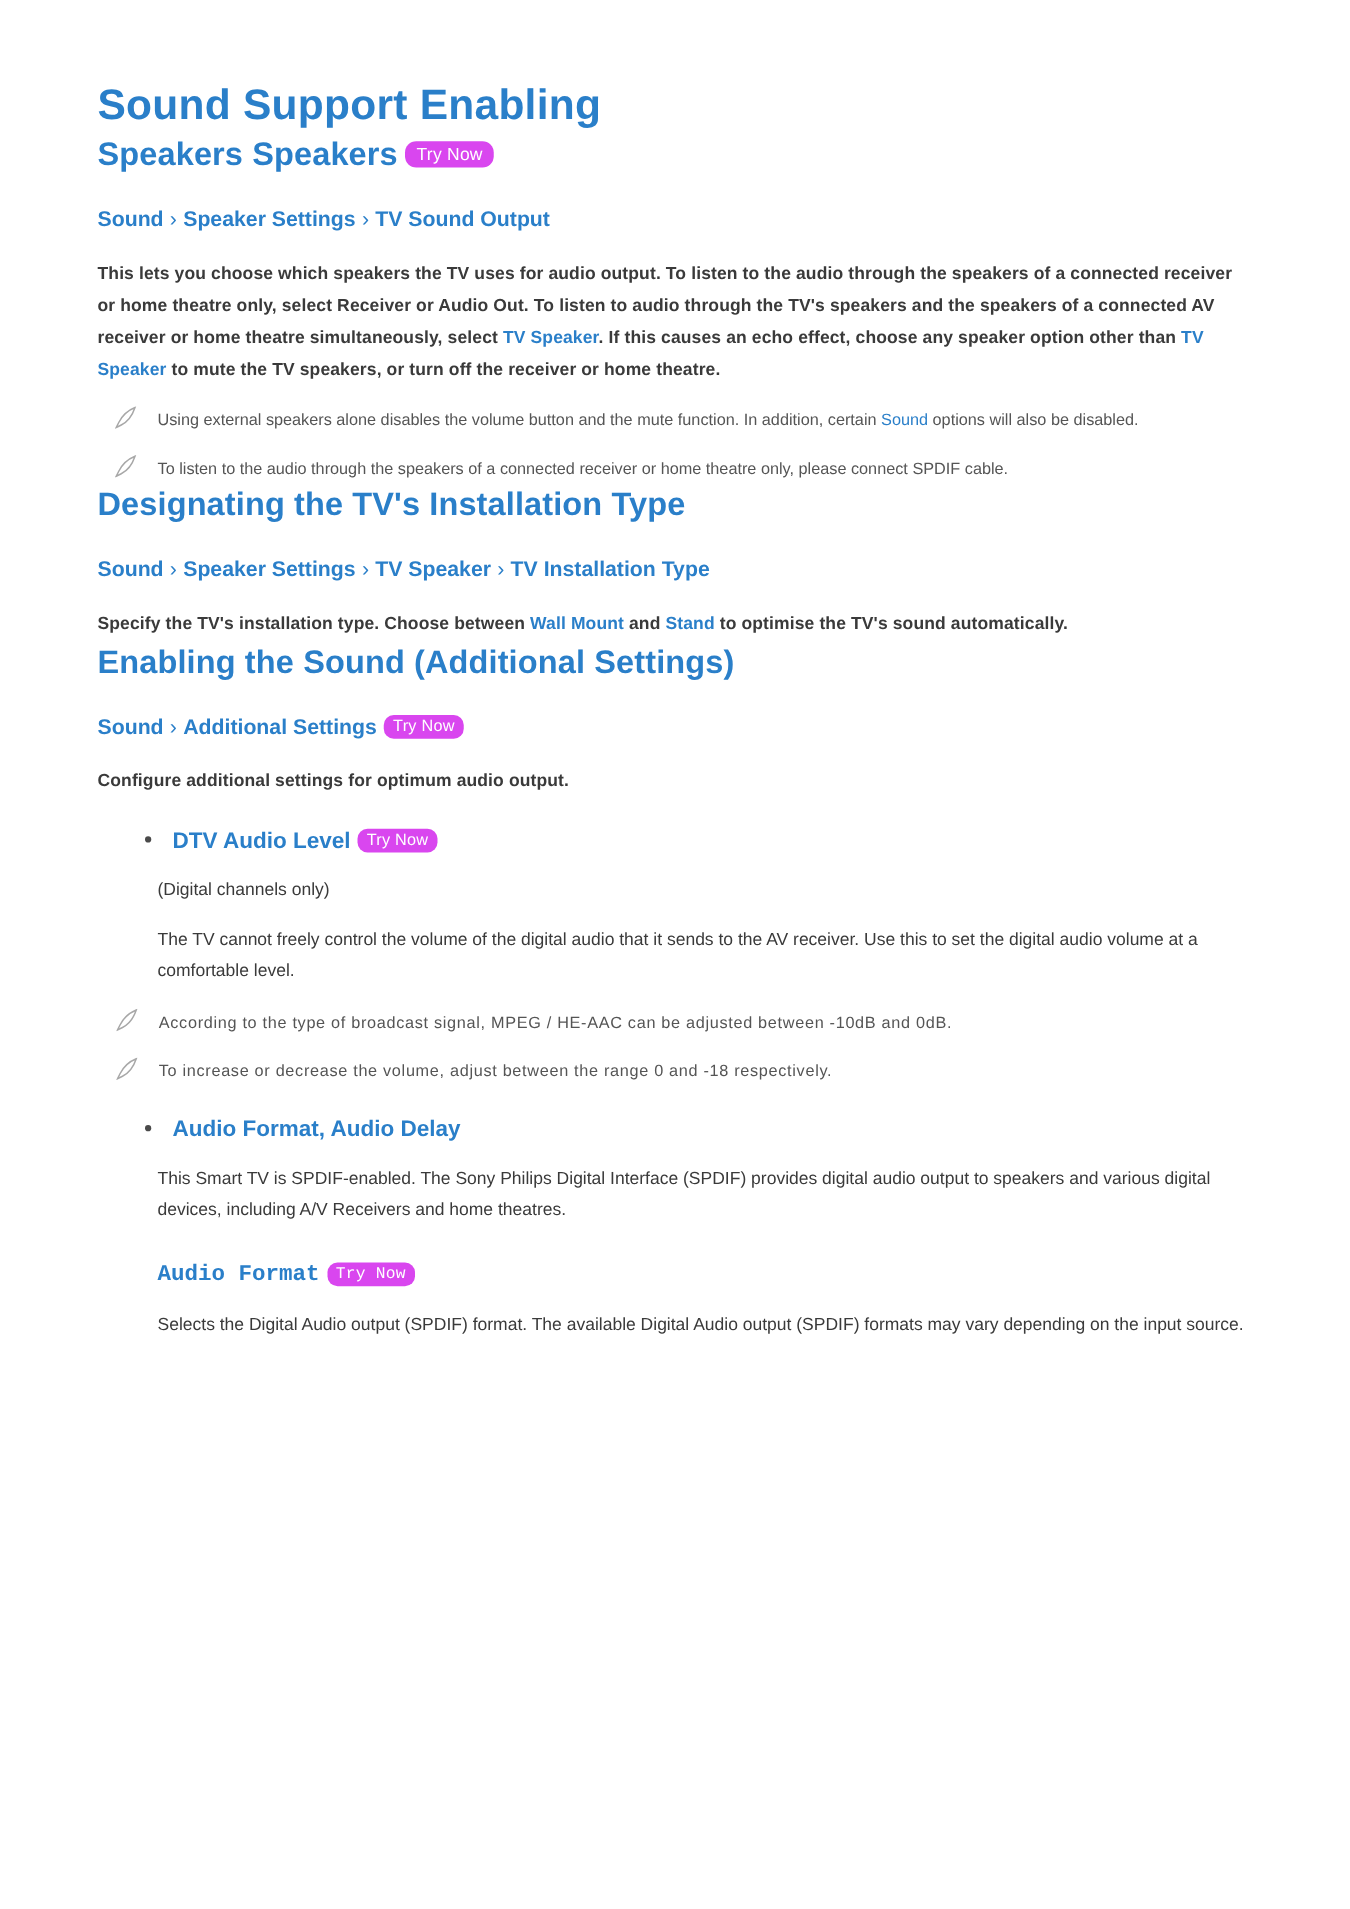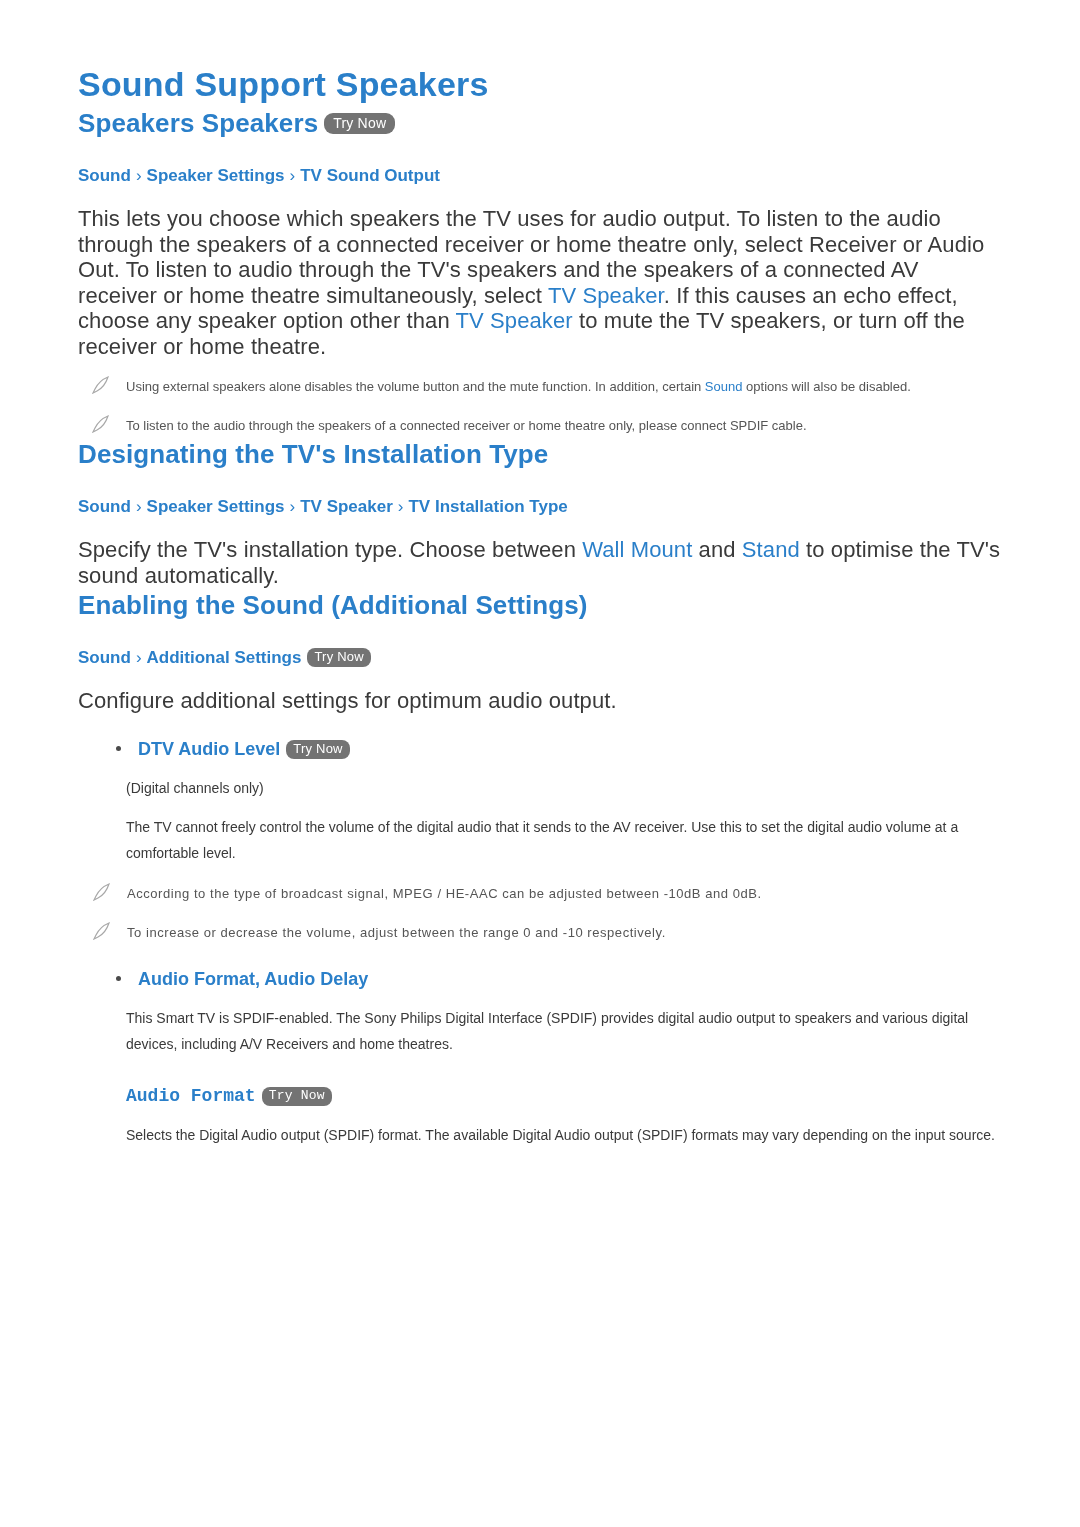--- a/index.html
+++ b/index.html
@@ -47,31 +47,32 @@
     font-weight: bold;
     margin-top: 24px;
     line-height: 24px;
   }
   .breadcrumb .sep {
     color: #2a7fc9;
     font-weight: normal;
     padding: 0 5px;
   }
   p.body-text {
-    font-size: 22px;
+    font-size: 14px;
     line-height: 25.5px;
     color: #3a3a3a;
     margin: 18px 0 0 0;
     letter-spacing: 0.1px;
+    font-weight: bold;
   }
   .hl { color: #2a7fc9; }
 
   .trynow {
     display: inline-block;
-    background: #737373;
+    background: #d946ef;
     color: #ffffff;
     font-size: 14px;
     font-weight: normal;
     border-radius: 9px;
     padding: 2px 9px 3px 9px;
     line-height: 16px;
     vertical-align: 4px;
     margin-left: 6px;
     letter-spacing: 0.2px;
     white-space: nowrap;
@@ -138,21 +139,21 @@
   .note-indent .quill { left: -34px; }
   .spaced {
     letter-spacing: 0.55px;
   }
 </style>
 </head>
 <body>
 
 <div class="page">
 
-  <h1 class="doc-title">Sound Support Speakers</h1>
+  <h1 class="doc-title">Sound Support Enabling</h1>
 
   <h2 class="section-title sp-title-1">
     <span>Speakers Speakers</span><span class="trynow">Try Now</span>
   </h2>
 
   <div class="breadcrumb">
     <span>Sound</span><span class="sep">›</span><span>Speaker Settings</span><span class="sep">›</span><span>TV Sound Output</span>
   </div>
 
   <p class="body-text"><span>This lets you choose which speakers the TV uses for audio output. To listen to the audio through the speakers of a connected receiver or home theatre only, select Receiver or Audio Out. To listen to audio through the TV's speakers and the speakers of a connected AV receiver or home theatre simultaneously, select </span><span class="hl">TV Speaker</span><span>. If this causes an echo effect, choose any speaker option other than </span><span class="hl">TV Speaker</span><span> to mute the TV speakers, or turn off the receiver or home theatre.</span></p>
@@ -211,21 +212,21 @@
     </span>
     <span class="note-inner spaced">According to the type of broadcast signal, MPEG / HE-AAC can be adjusted between -10dB and 0dB.</span>
   </div>
 
   <div class="note note-indent">
     <span class="quill">
       <svg width="18" height="18" viewBox="0 0 18 18">
           <path d="M16 1 C11 3 6 7 3 13 L1 17 L5 15 C11 12 14 7 16 1 Z" fill="none" stroke="#a8a8a8" stroke-width="1.2"></path>
         </svg>
     </span>
-    <span class="note-inner spaced">To increase or decrease the volume, adjust between the range 0 and -10 respectively.</span>
+    <span class="note-inner spaced">To increase or decrease the volume, adjust between the range 0 and -18 respectively.</span>
   </div>
 
   <div class="bullet-item">
     <span class="dot"></span>
     <span>Audio Format, Audio Delay</span>
   </div>
 
   <p class="sub-text">This Smart TV is SPDIF-enabled. The Sony Philips Digital Interface (SPDIF) provides digital audio output to speakers and various digital devices, including A/V Receivers and home theatres.</p>
 
   <div class="sub-head">

